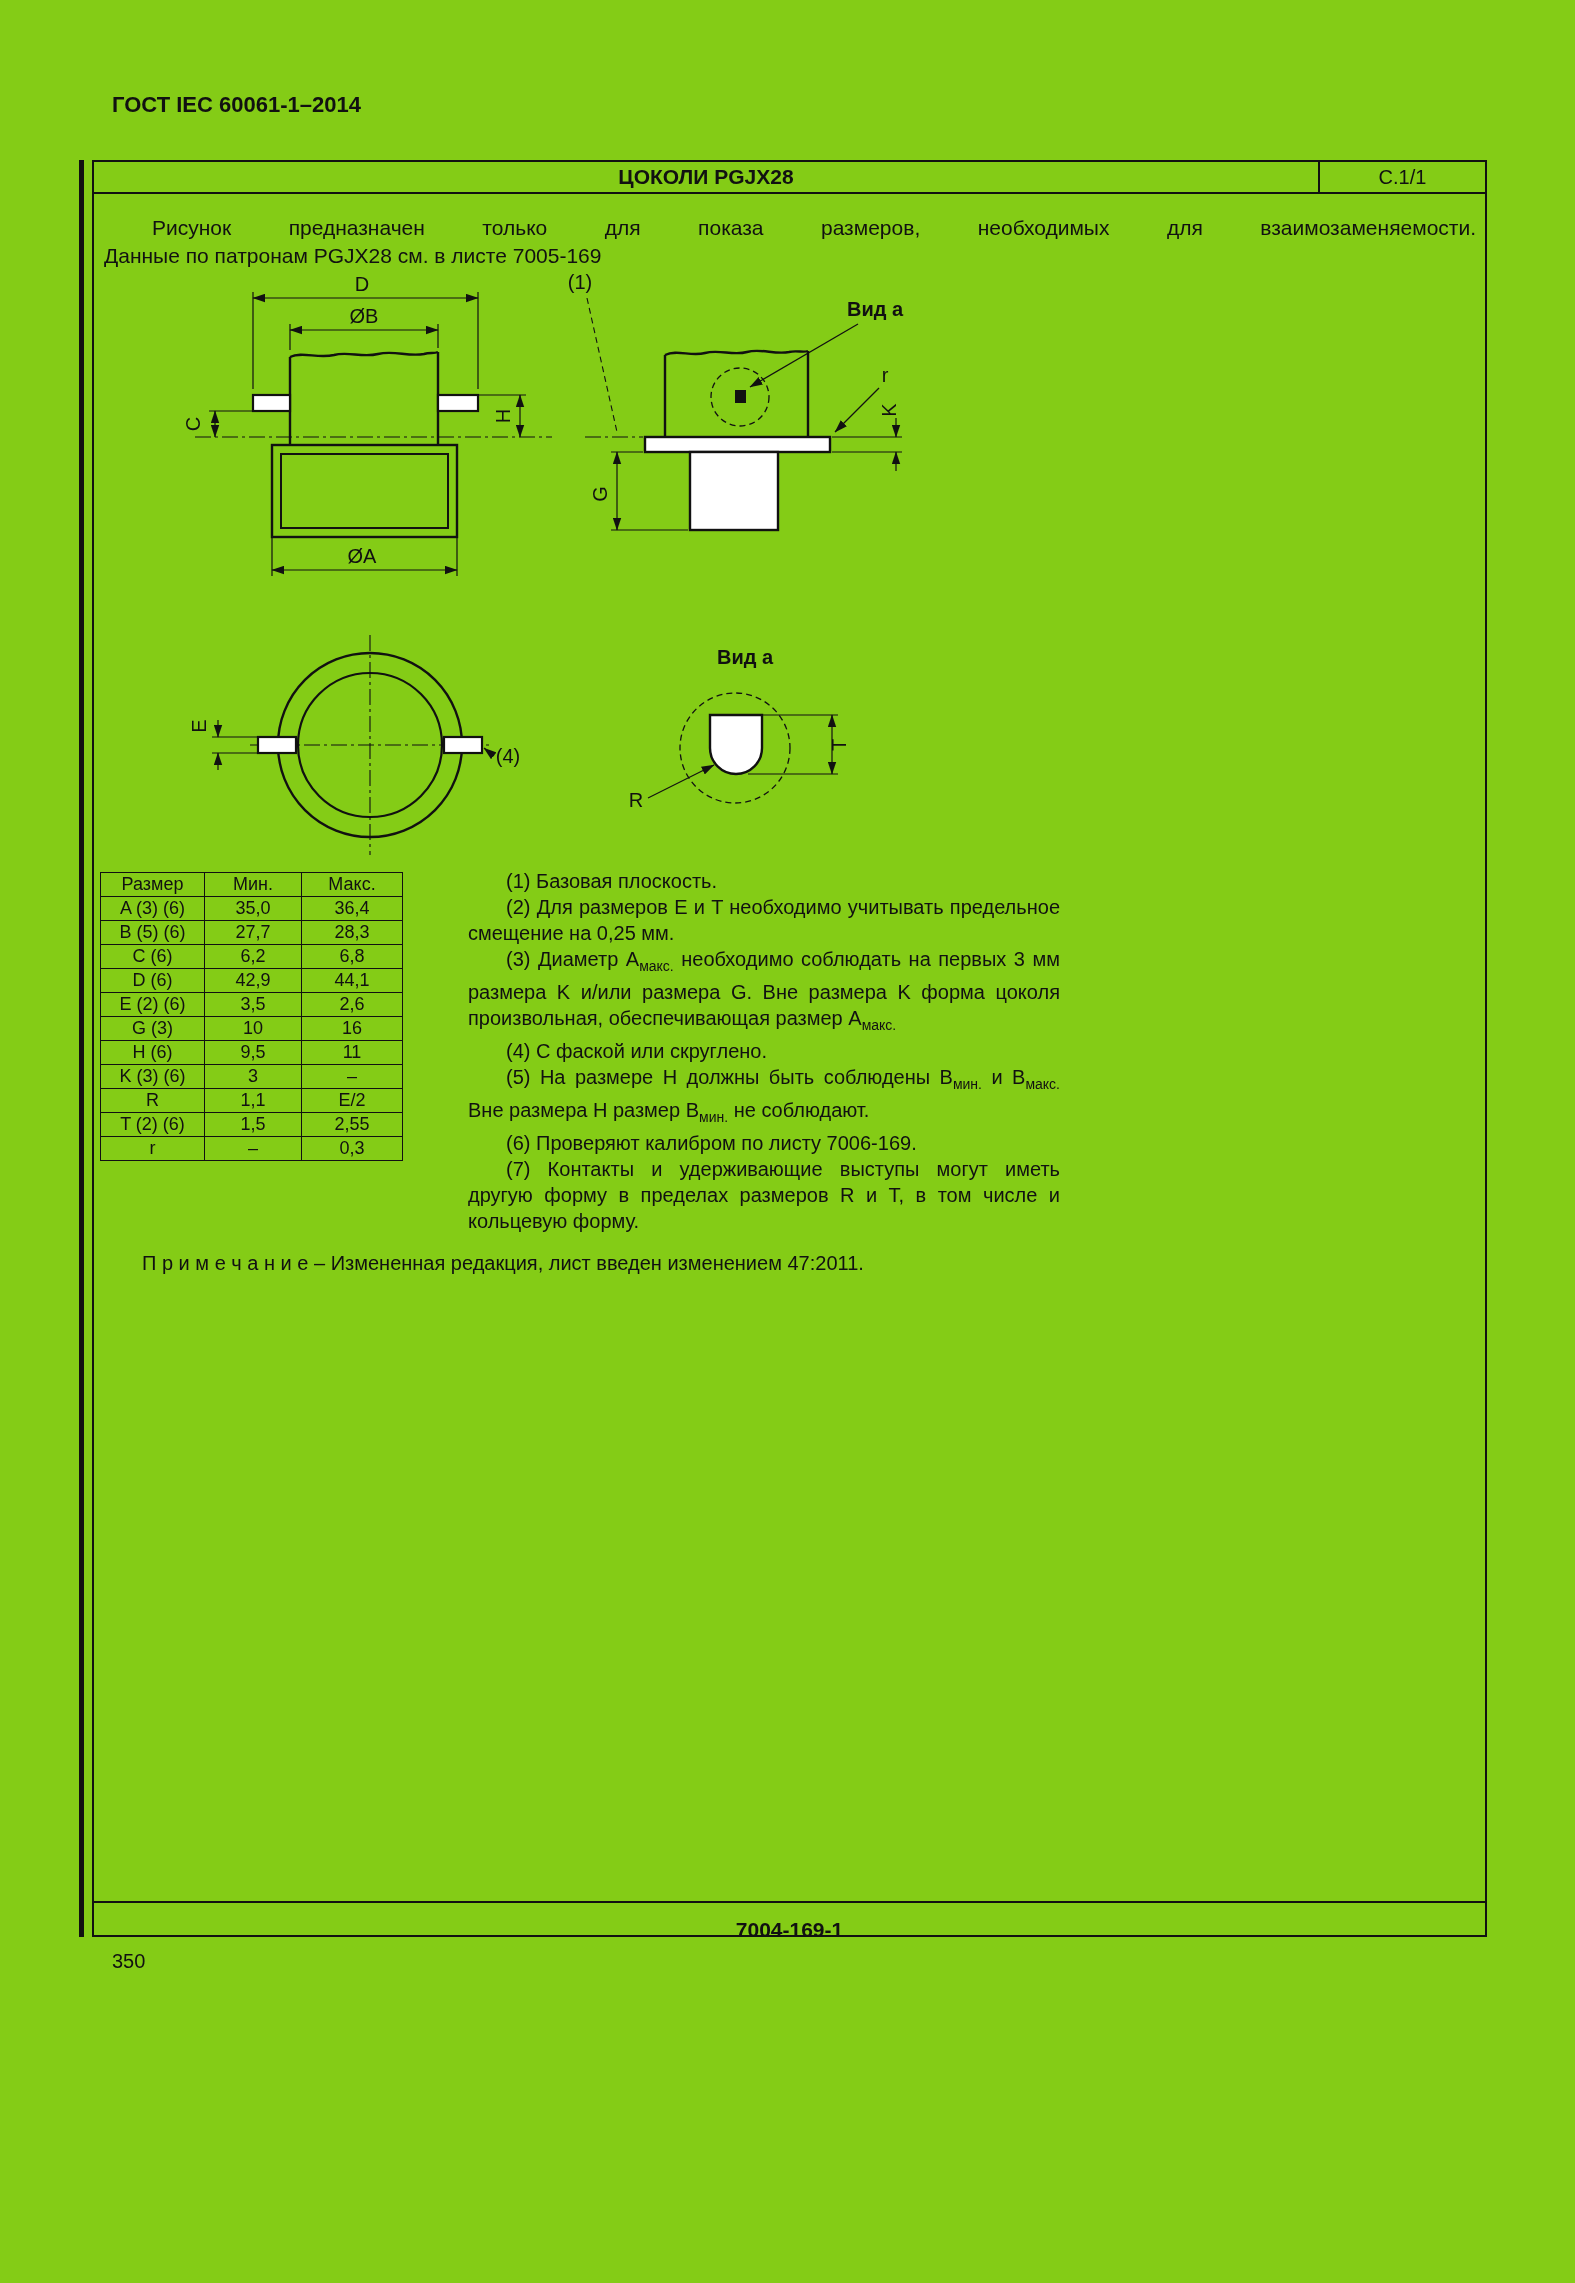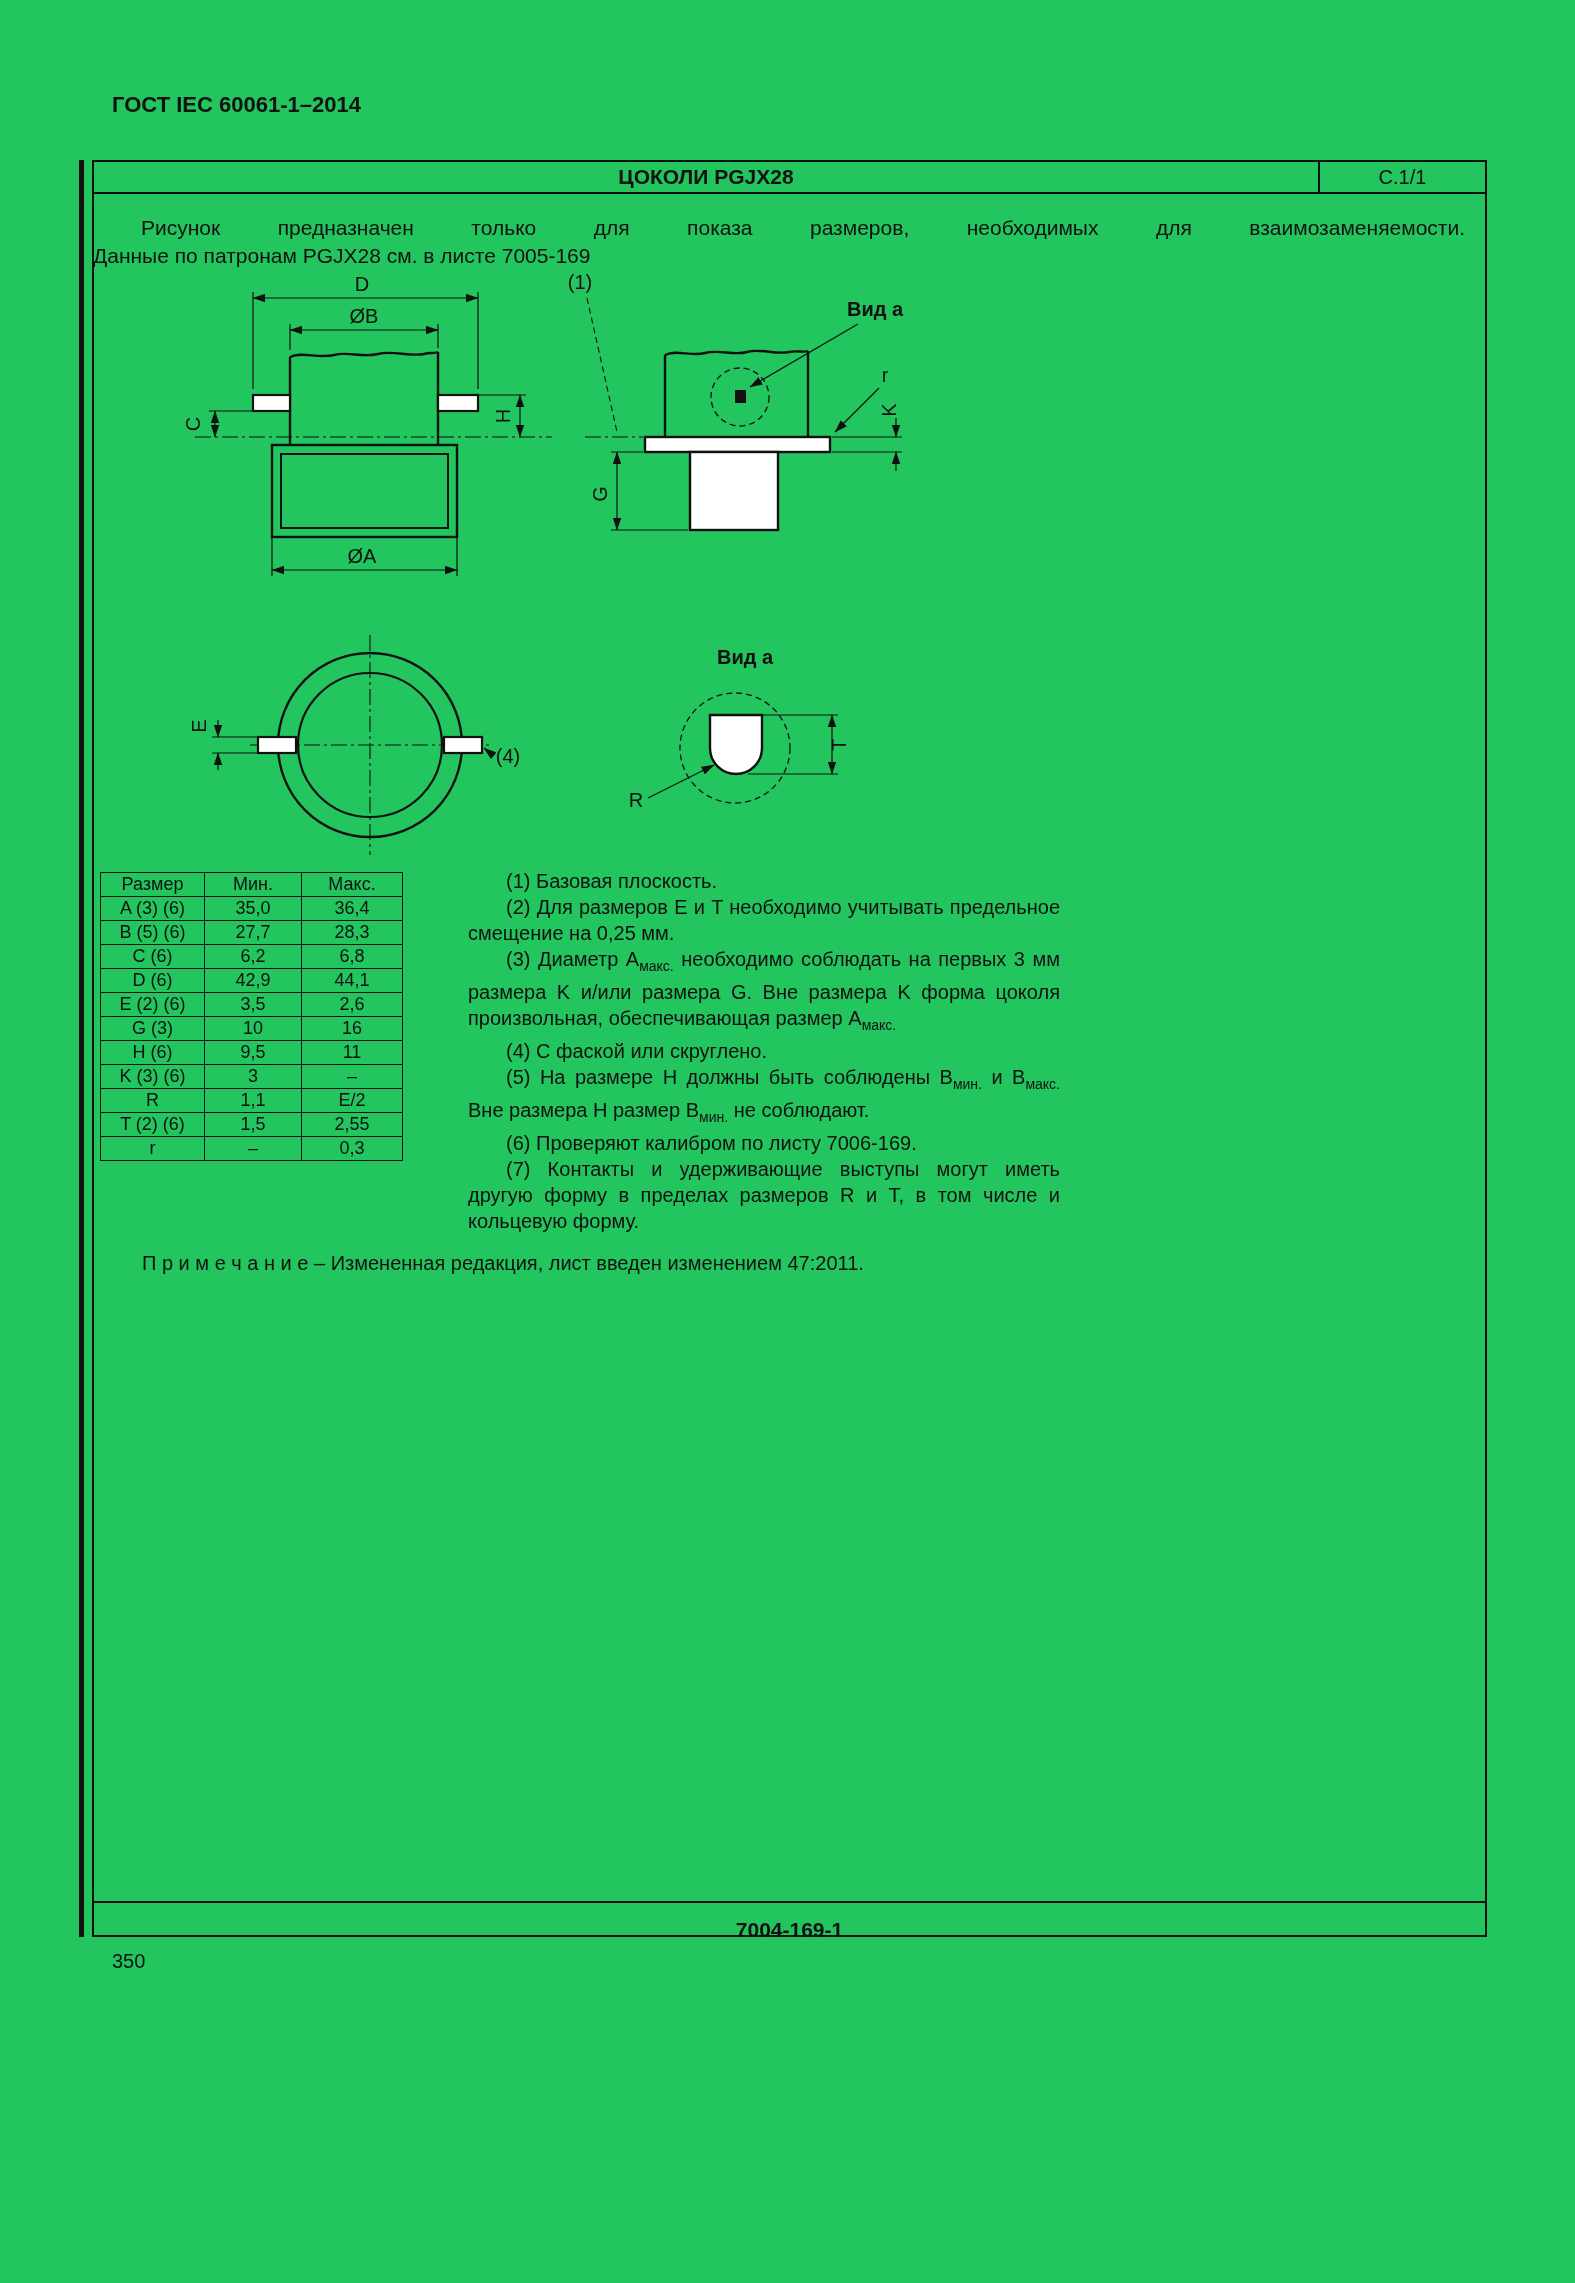--- a/index.html
+++ b/index.html
@@ -1,25 +1,25 @@
 <!DOCTYPE html>
 <html><head>
 <meta charset="utf-8">
 <style>
   * { box-sizing: border-box; }
   body { margin:0; background:#fff; font-family:"Liberation Sans", sans-serif; color:#111; }
-  .page { position:relative; width:1575px; height:2283px; background:#22c55e; overflow:hidden; }
+  .page { position:relative; width:1575px; height:2283px; background:#84cc16; overflow:hidden; }
   .abs { position:absolute; }
   .doc-header { left:112px; top:92px; font-size:22px; font-weight:bold; }
   .left-bar { left:79px; top:160px; width:5px; height:1777px; background:#111; }
   .frame { left:92px; top:160px; width:1395px; height:1777px; border:2px solid #111; }
   .sheet-header { left:92px; top:160px; width:1395px; height:34px; border:2px solid #111; display:flex; align-items:stretch; }
   .sheet-title { flex:1; display:flex; align-items:center; justify-content:center; font-weight:bold; font-size:21px; }
   .sheet-ref { width:167px; border-left:2px solid #111; display:flex; align-items:center; justify-content:center; font-size:20px; }
-  .intro { left:93px; top:214px; width:1372px; font-size:21px; line-height:1.32; }
+  .intro { left:104px; top:214px; width:1372px; font-size:21px; line-height:1.32; }
   .intro .l1 { margin:0; text-indent:48px; text-align:justify; text-align-last:justify; }
   .intro .l2 { margin:0; }
   .drawing { left:90px; top:258px; }
   svg text { font-size:20px; fill:#111; font-family:"Liberation Sans", sans-serif; }
   svg text.bold { font-weight:bold; }
   .ol  { stroke:#111; stroke-width:2.4; fill:none; }
   .olf { stroke:#111; stroke-width:2.2; fill:#fff; }
   .thin{ stroke:#111; stroke-width:1.2; fill:none; }
   .dim { stroke:#111; stroke-width:1.2; fill:none; marker-start:url(#mA); marker-end:url(#mA); }
   .dime{ stroke:#111; stroke-width:1.2; fill:none; marker-end:url(#mA); }

